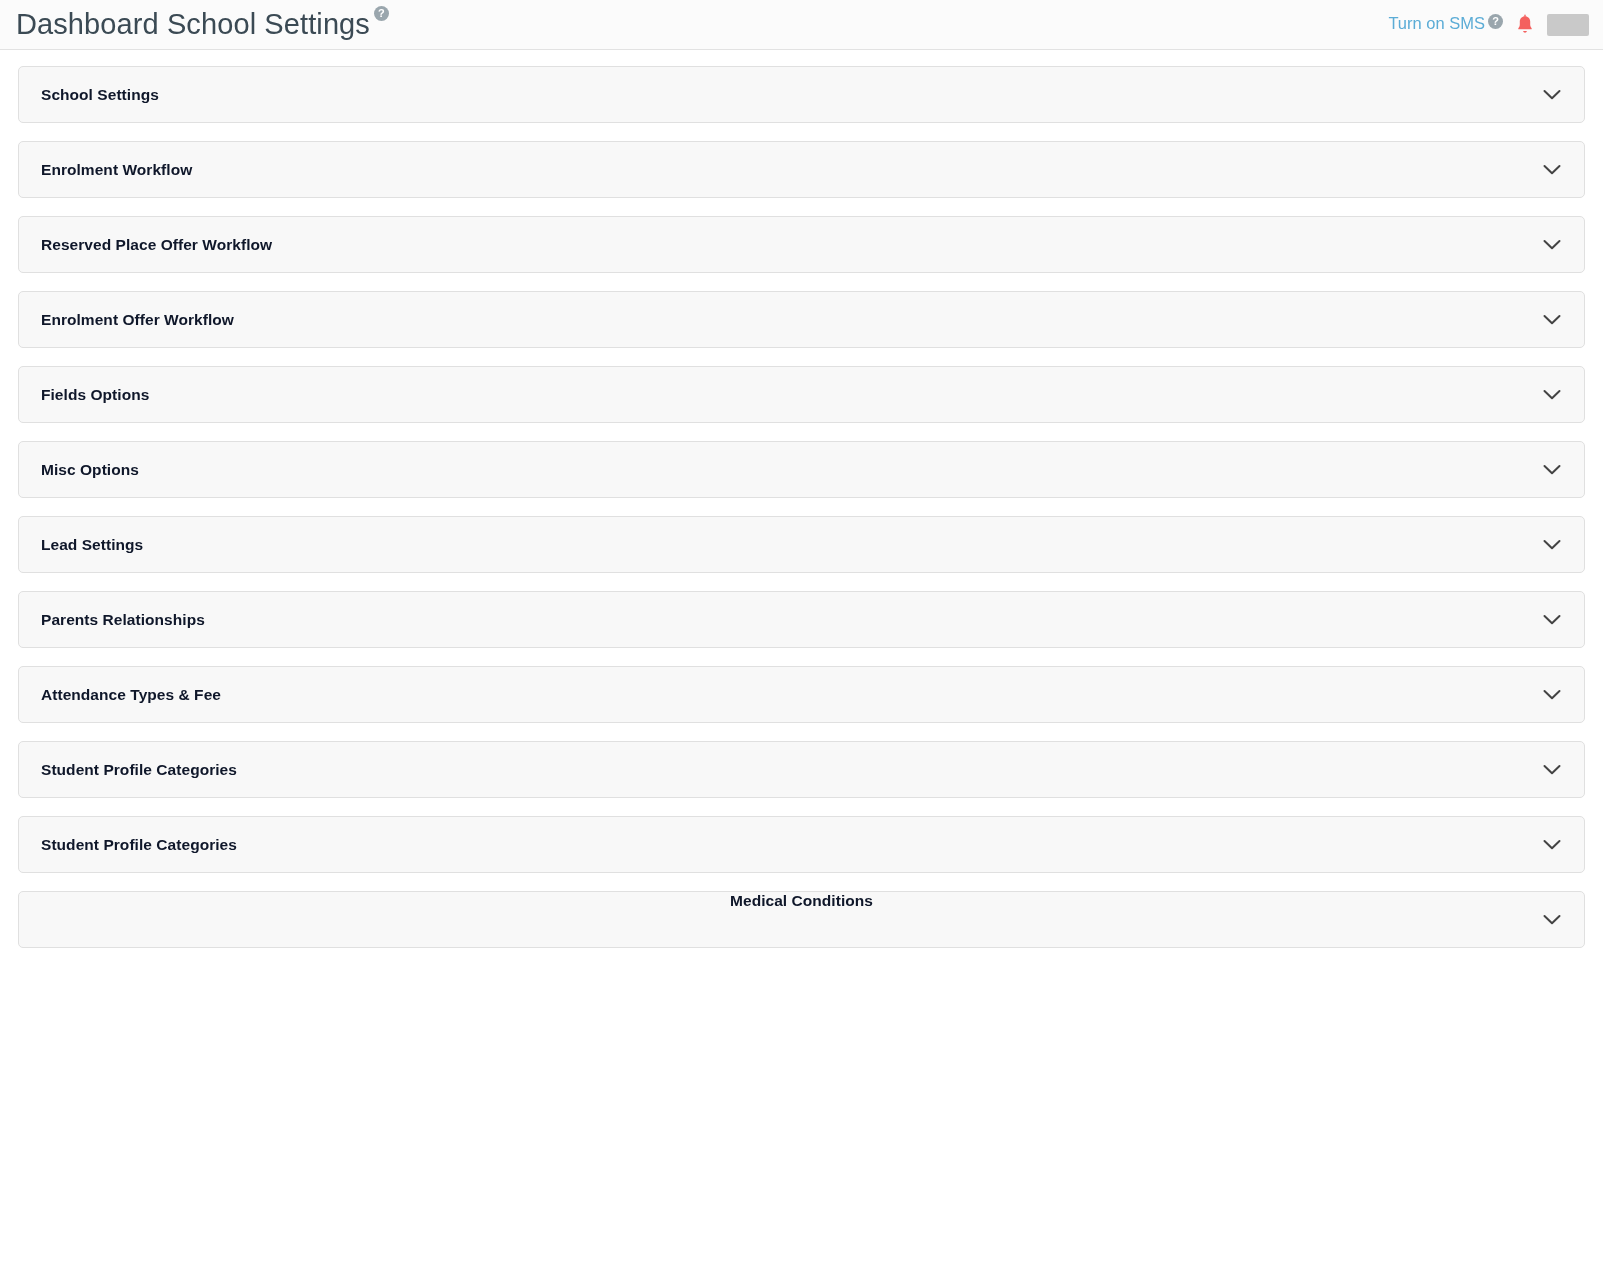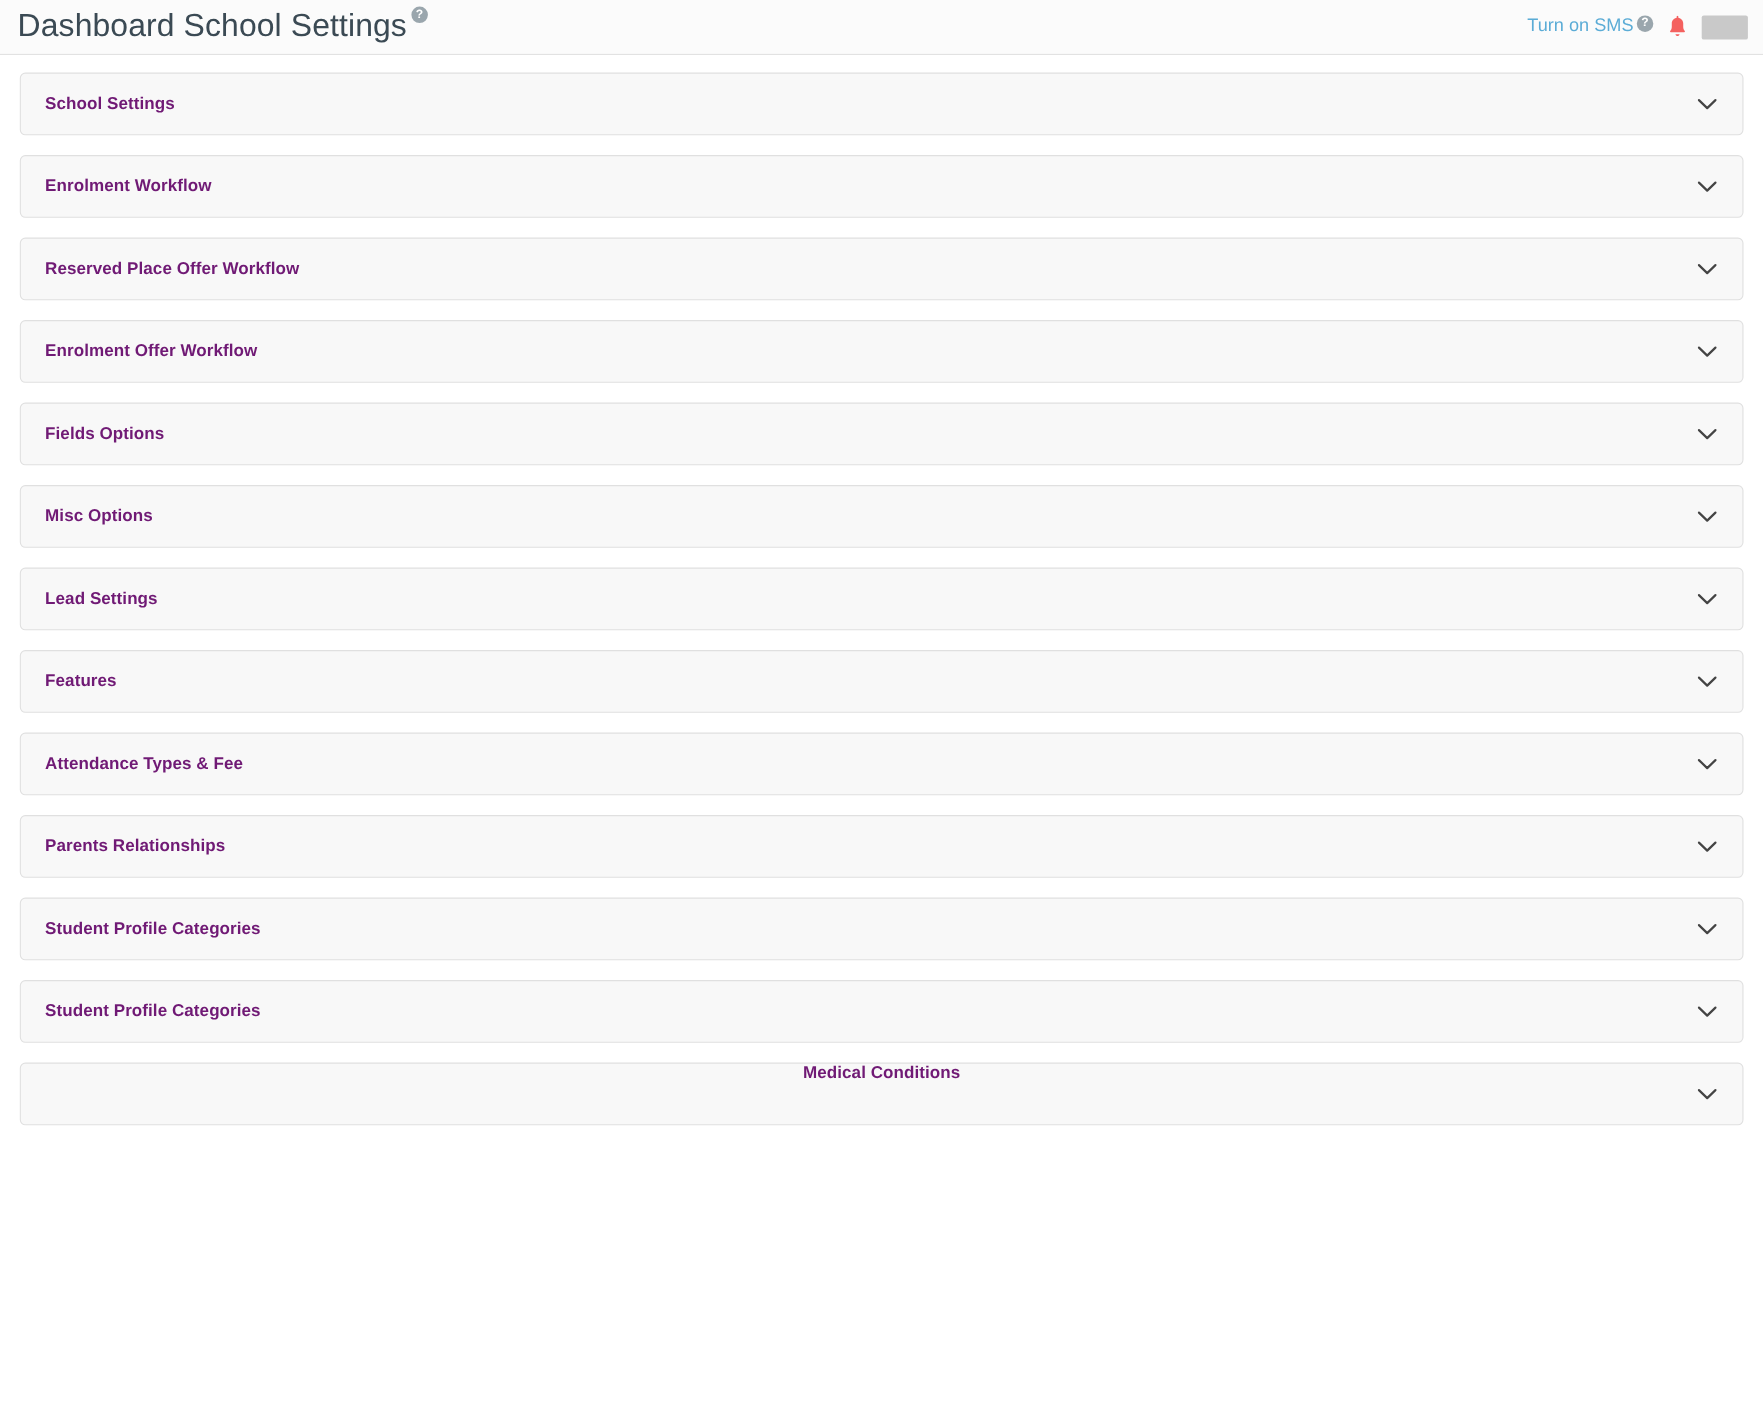--- a/index.html
+++ b/index.html
@@ -102,21 +102,21 @@
     align-items: center;
     padding: 0 22px 0 22px;
     margin-bottom: 18px;
     cursor: pointer;
     position: relative;
   }
   .panel:last-child { margin-bottom: 0; flex-direction: column; }
   .panel-title {
     font-size: 15.5px;
     font-weight: bold;
-    color: #701a75;
+    color: #0f172a;
     letter-spacing: 0.05px;
   }
   .chev {
     margin-left: auto;
     width: 20px;
     height: 20px;
     display: flex;
     align-items: center;
     justify-content: center;
     color: #4a4a4a;
@@ -203,48 +203,40 @@
 
   <div class="panel">
     <span class="panel-title">Lead Settings</span>
     <span class="chev">
       <svg width="18" height="12" viewBox="0 0 18 12">
           <path d="M1.5 2 L9 9.3 L16.5 2" fill="none" stroke="#444" stroke-width="2" stroke-linecap="round" stroke-linejoin="round"></path>
         </svg>
     </span>
   </div>
 
-  <div class="panel">
-    <span class="panel-title">Features</span>
+
+  <div class="panel">
+    <span class="panel-title">Parents Relationships</span>
     <span class="chev">
       <svg width="18" height="12" viewBox="0 0 18 12">
           <path d="M1.5 2 L9 9.3 L16.5 2" fill="none" stroke="#444" stroke-width="2" stroke-linecap="round" stroke-linejoin="round"></path>
         </svg>
     </span>
   </div>
 
   <div class="panel">
     <span class="panel-title">Attendance Types &amp; Fee</span>
     <span class="chev">
       <svg width="18" height="12" viewBox="0 0 18 12">
           <path d="M1.5 2 L9 9.3 L16.5 2" fill="none" stroke="#444" stroke-width="2" stroke-linecap="round" stroke-linejoin="round"></path>
         </svg>
     </span>
   </div>
 
   <div class="panel">
-    <span class="panel-title">Parents Relationships</span>
-    <span class="chev">
-      <svg width="18" height="12" viewBox="0 0 18 12">
-          <path d="M1.5 2 L9 9.3 L16.5 2" fill="none" stroke="#444" stroke-width="2" stroke-linecap="round" stroke-linejoin="round"></path>
-        </svg>
-    </span>
-  </div>
-
-  <div class="panel">
     <span class="panel-title">Student Profile Categories</span>
     <span class="chev">
       <svg width="18" height="12" viewBox="0 0 18 12">
           <path d="M1.5 2 L9 9.3 L16.5 2" fill="none" stroke="#444" stroke-width="2" stroke-linecap="round" stroke-linejoin="round"></path>
         </svg>
     </span>
   </div>
 
   <div class="panel">
     <span class="panel-title">Student Profile Categories</span>

